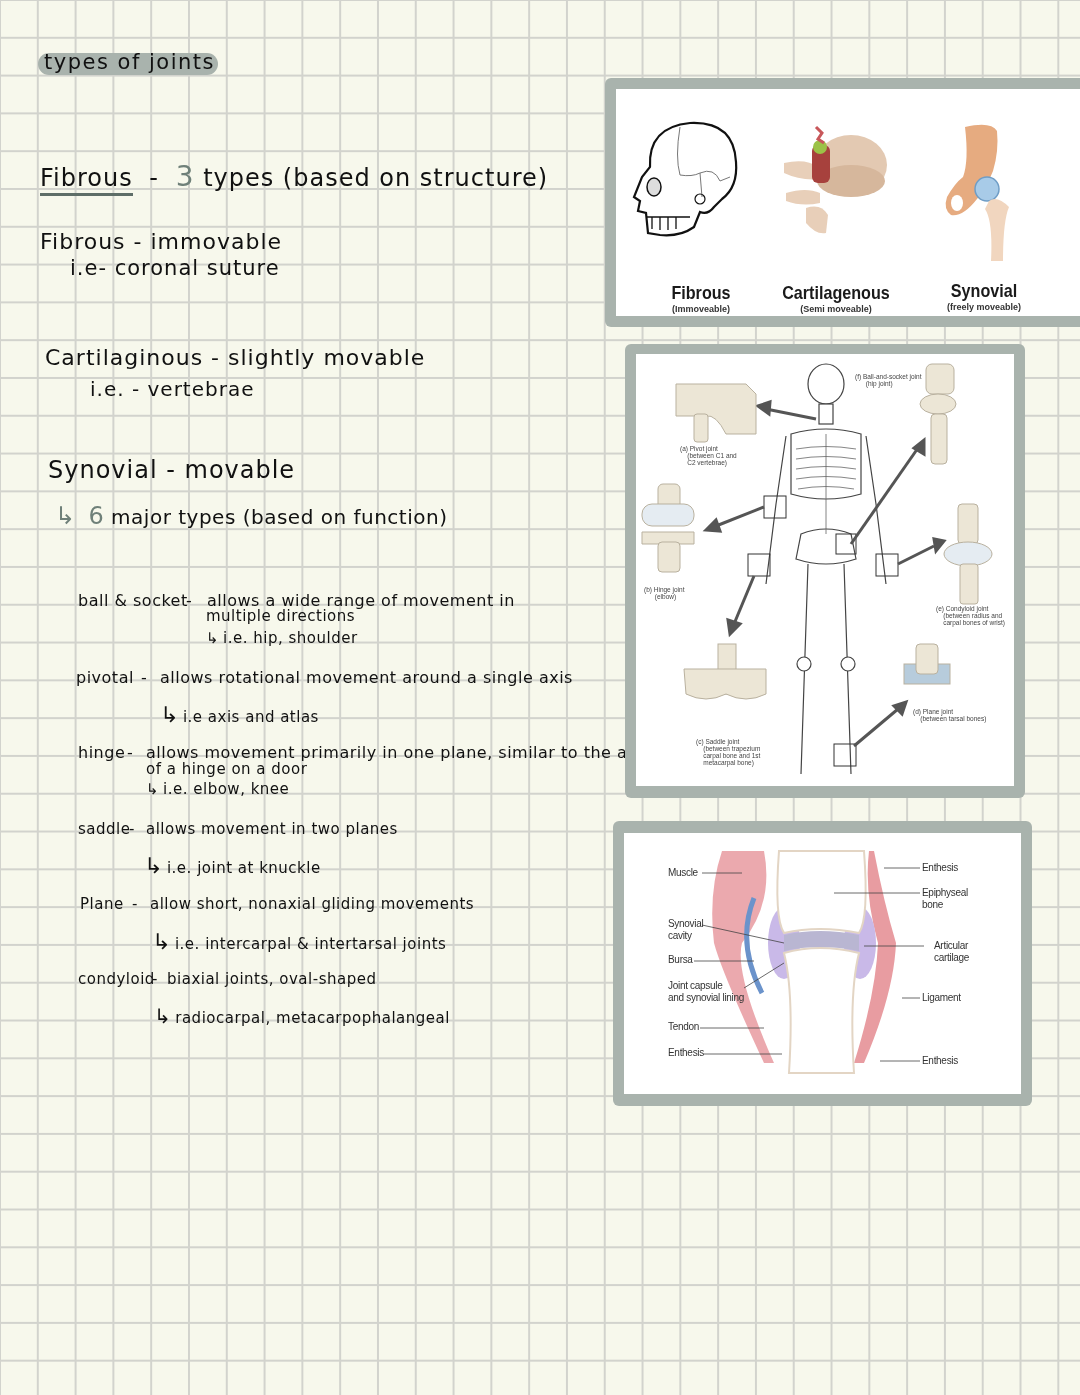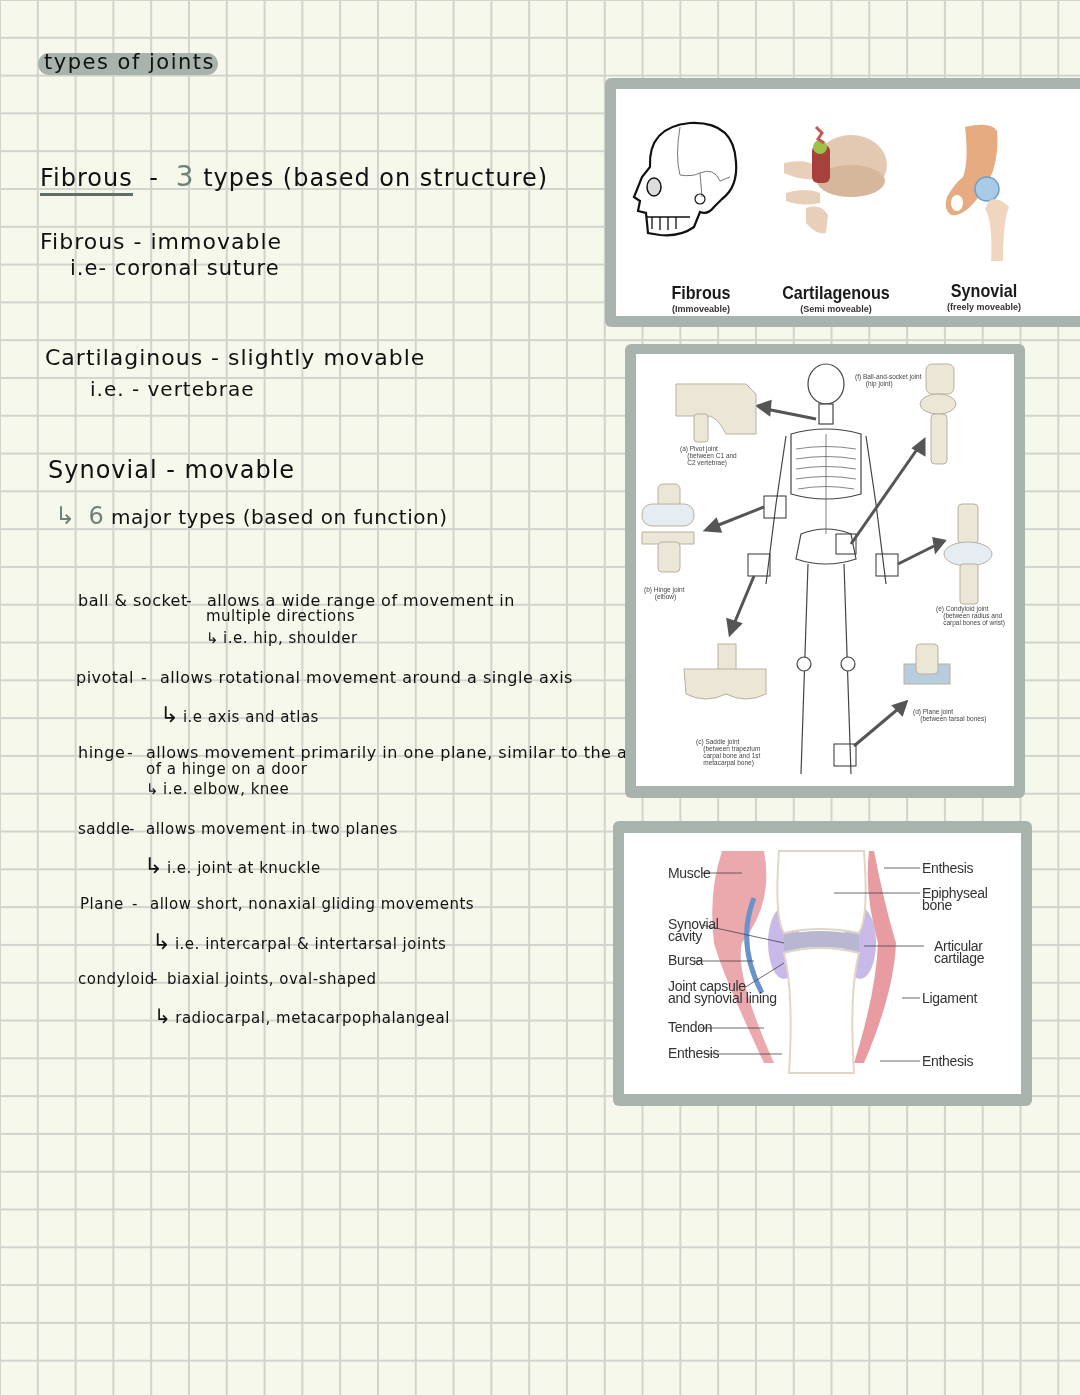--- a/index.html
+++ b/index.html
@@ -35,21 +35,21 @@
   .panel {
     position: absolute; background: #a9b3ad; border-radius: 6px;
     box-sizing: border-box;
   }
   .panel-inner {
     position: absolute; background: #ffffff;
   }
   .cap-title { position: absolute; font-family: "Liberation Sans", sans-serif; font-weight: bold; font-size: 19px; color: #1a1a1a; transform: scaleX(0.85); transform-origin: center; text-align: center; }
   .cap-sub { position: absolute; font-family: "Liberation Sans", sans-serif; font-weight: bold; font-size: 9px; color: #333; text-align: center; }
   .tiny { position: absolute; font-family: "Liberation Sans", sans-serif; font-size: 6.5px; color: #444; line-height: 7px; white-space: pre; }
-  .knee-label { position: absolute; font-family: "Liberation Sans", sans-serif; font-size: 14px; color: #333; line-height: 12px; letter-spacing: -0.3px; }
+  .knee-label { position: absolute; font-family: "Liberation Sans", sans-serif; font-size: 10px; color: #333; line-height: 12px; letter-spacing: -0.3px; }
 </style>
 </head>
 <body>
 
 <div class="abs title-pill"></div>
 <div class="abs hand title-text">types of joints</div>
 
 <div class="abs hand h1" style="left:40px; top:160px;">
   <span class="underline">Fibrous</span>
   <span style="margin:0 8px;">-</span>

